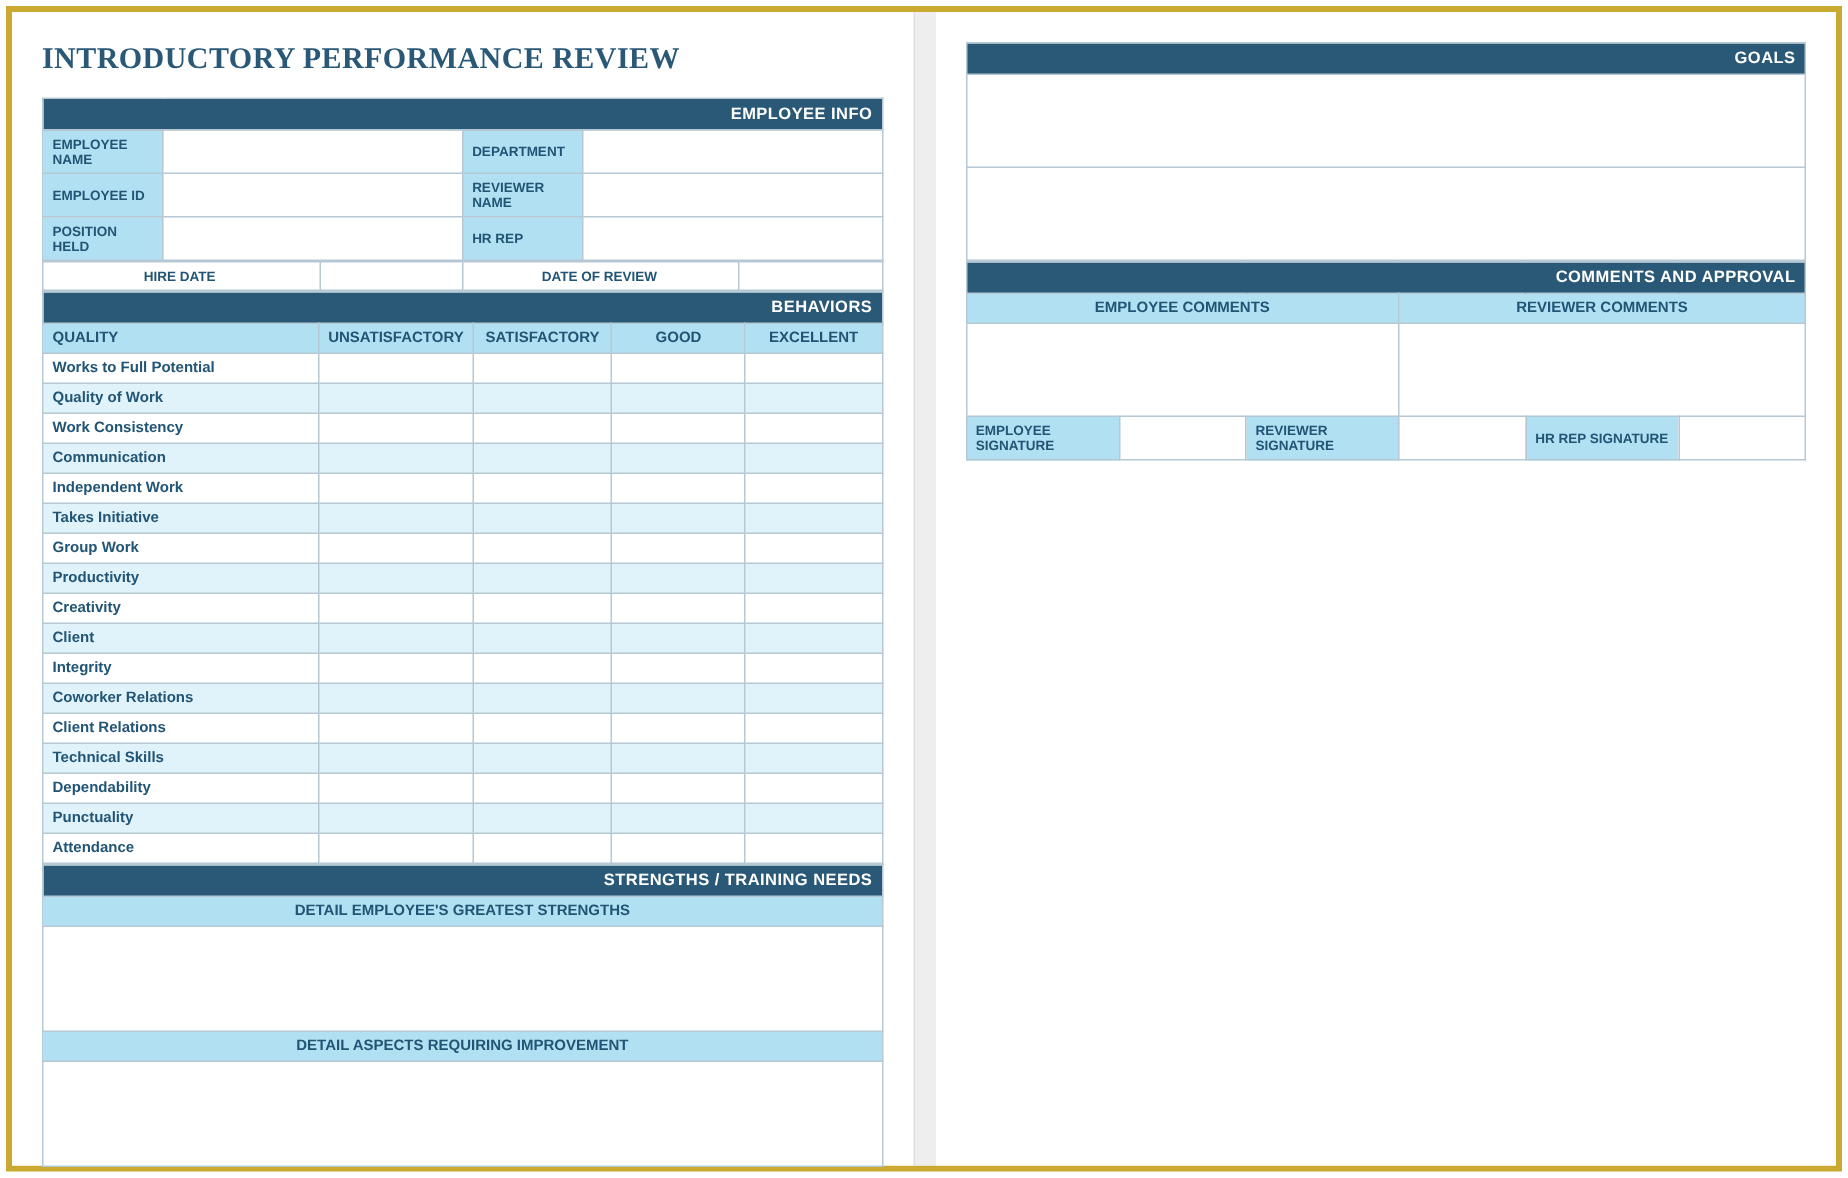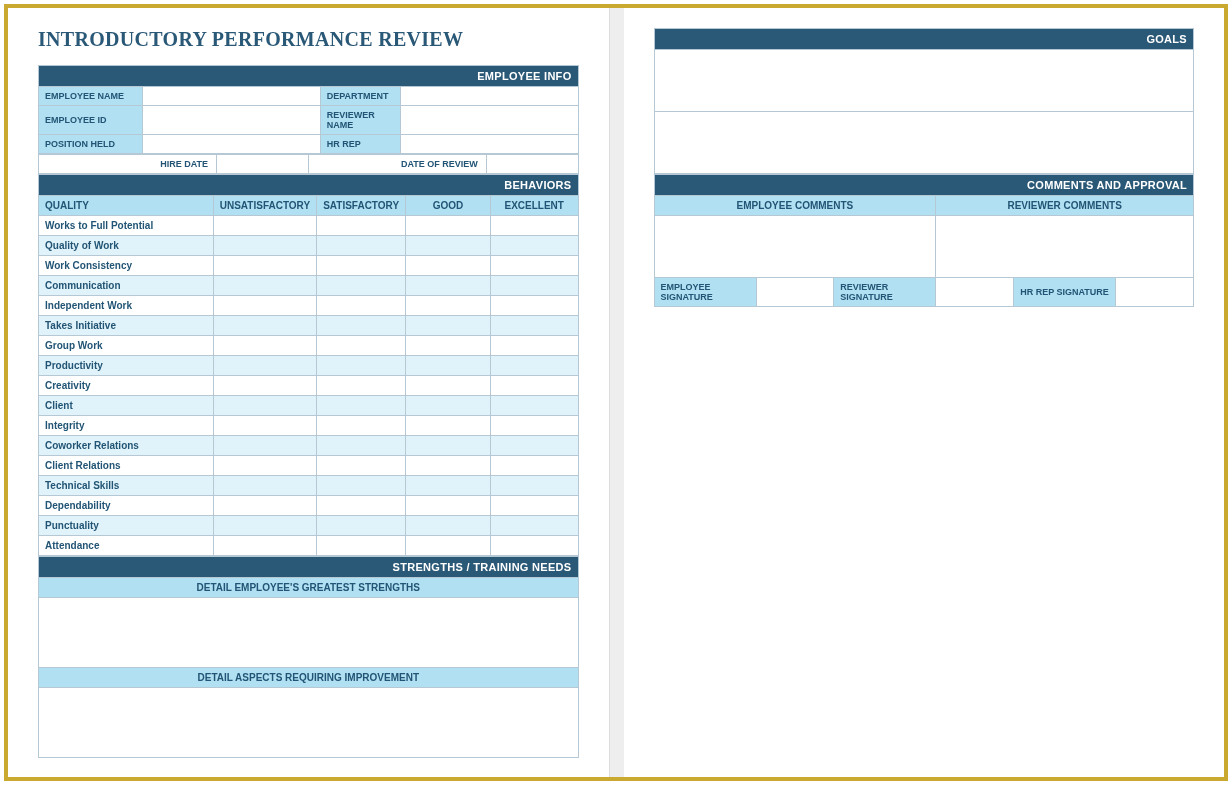--- a/index.html
+++ b/index.html
@@ -11,21 +11,21 @@
   .outer-frame {
     border: 4px solid #c9a92f;
     width: 1224px;
     height: 777px;
     display: flex;
     background: #fff;
   }
   .page {
     flex: 1;
     background: #fff;
-    padding: 20px 30px;
+    padding: 20px 20px;
     position: relative;
   }
   .page-left { border-right: 1px solid #ddd; }
   .page-gap {
     width: 14px;
     background: #eee;
   }
   h1.title {
     font-family: Georgia, 'Times New Roman', serif;
     color: #2a5877;
@@ -65,21 +65,21 @@
     background: #b1e0f2;
     color: #225575;
     font-weight: bold;
     font-size: 9px;
   }
   .label-cell-right {
     background: #fff;
     color: #225575;
     font-weight: bold;
     font-size: 9px;
-    text-align: right;
+    text-align: center;
     padding-right: 8px;
   }
   .value-cell { background: #fff; }
   .row-alt { background: #e1f3fa; }
   .row-white { background: #fff; }
   .quality-cell {
     color: #225575;
     font-weight: bold;
     font-size: 10px;
   }
@@ -115,21 +115,21 @@
 
   <div class="page page-left">
     <h1 class="title">INTRODUCTORY PERFORMANCE REVIEW</h1>
 
     <table>
       <tbody>
           <tr>
             <td colspan="4" class="hdr-dark">EMPLOYEE INFO</td>
           </tr>
       <tr>
-        <td class="label-cell" style="width:104px">EMPLOYEE NAME</td>
+        <td class="label-cell" style="width:80px">EMPLOYEE NAME</td>
         <td class="value-cell"></td>
         <td class="label-cell" style="width:80px">DEPARTMENT</td>
         <td class="value-cell"></td>
       </tr>
       <tr>
         <td class="label-cell">EMPLOYEE ID</td>
         <td class="value-cell"></td>
         <td class="label-cell">REVIEWER NAME</td>
         <td class="value-cell"></td>
       </tr>

